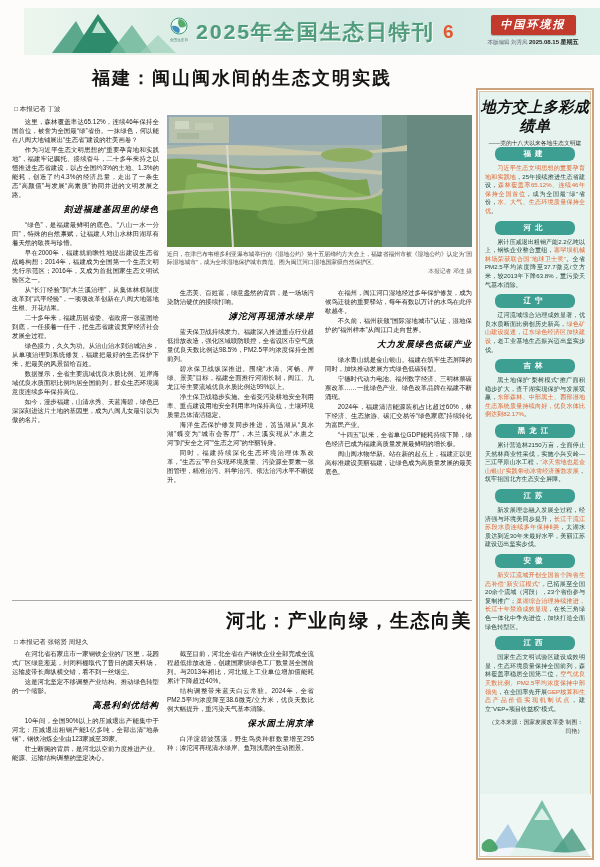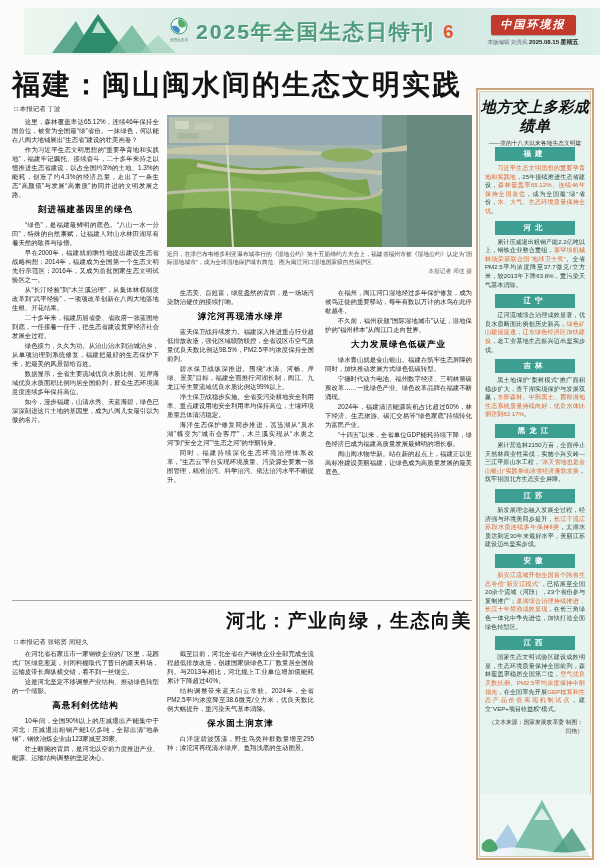--- a/index.html
+++ b/index.html
@@ -17,53 +17,53 @@
     text-shadow:1px 1px 0 rgba(255,255,255,.9), -0.5px -0.5px 0 rgba(46,122,94,.4); white-space:nowrap; }
   .banner-page-num { font-size:19px; font-weight:900; color:#e2592f; margin-left:2px; }
   .masthead { position:absolute; right:12px; top:7px; width:126px; display:flex; flex-direction:column; align-items:center; gap:3px; }
   .masthead-box { background:#c13a2c; color:#fff; font-weight:bold; font-style:italic;
     font-size:11px; letter-spacing:2px; padding:2px 10px 3px; border-radius:2px; box-shadow:0 1px 1px rgba(0,0,0,.25); }
   .masthead-meta { font-size:5.5px; color:#667; white-space:nowrap; }
   .masthead-meta b { color:#222; font-size:6px; }
 
   
   .main { position:absolute; left:12px; top:60px; width:460px; height:800px; }
-  .fj-headline { position:absolute; left:0; top:6px; width:100%; text-align:left;
-    font-size:28px; font-weight:900; color:#141414; letter-spacing:2px; }
+  .fj-headline { position:absolute; left:0; top:6px; width:100%; text-align:center;
+    font-size:18px; font-weight:900; color:#141414; letter-spacing:2px; }
   .byline { font-size:6.5px; color:#333; }
   .fj-byline { position:absolute; left:2px; top:45px; }
   .hb-byline { position:absolute; left:2px; top:578px; }
   .col { position:absolute; overflow:hidden; }
   .fj-col1 { left:0;   top:57px;  width:147px; height:477px; }
   .fj-col2 { left:155px; top:228px; width:147px; height:306px; }
   .fj-col3 { left:313px; top:228px; width:147px; height:306px; }
   .hb-col1 { left:0;   top:589px; width:147px; height:208px; }
   .hb-col2 { left:155px; top:589px; width:147px; height:208px; }
   .hb-col3 { left:313px; top:589px; width:147px; height:208px; }
   .para { font-size:6.4px; line-height:9px; text-align:justify; text-indent:2em; color:#232323; margin-bottom:1px; }
-  .subhead { font-size:8.5px; font-weight:bold; text-align:center; color:#000; margin:5px 0 4px; letter-spacing:1px; }
+  .subhead { font-size:8.5px; font-weight:bold; text-align:right; color:#000; margin:5px 0 4px; letter-spacing:1px;font-style:italic; }
 
   .fj-photo { position:absolute; left:155px; top:55px; width:305px; height:132px; overflow:hidden; }
   .fj-caption { position:absolute; left:155px; top:190px; width:305px; }
   .caption-text { font-size:5.8px; line-height:8px; color:#444; text-align:justify; }
   .caption-credit { font-size:5.8px; color:#666; text-align:right; margin-top:1px; }
 
   .divider { position:absolute; left:0; top:540px; width:460px; border-top:1px solid #a9a9a9; }
   .hb-headline { position:absolute; left:0; top:548px; width:100%; text-align:right;
     font-size:19px; font-weight:900; color:#141414; letter-spacing:1.5px; }
 
   
   .sidebar { position:absolute; left:476px; top:88px; width:118px; height:772px;
     background:#e7f3ee; border:2px solid #c9a47f;
     box-shadow:inset 0 0 0 1px #fff, inset 0 0 0 2px #dcc4a4; }
   .sb-title { font-size:15px; font-weight:900; color:#101010; text-align:center; margin:8px 2px 3px; letter-spacing:0.5px;font-style:italic; }
   .sb-subtitle { font-size:5.8px; line-height:8px; color:#333; text-align:center; margin:0 8px 4px; }
   .sb-sections { position:absolute; left:7px; right:7px; top:52px; bottom:66px; overflow:hidden; }
   .prov-label { background:#3d9f92; color:#fff; font-size:7.5px; font-weight:bold; text-align:center;
-    padding:2px 0; border-radius:0; margin:5px 10px 3px; letter-spacing:4px; }
+    padding:2px 0; border-radius:6px; margin:5px 10px 3px; letter-spacing:4px; }
   .prov-body { font-size:6.1px; line-height:8.6px; text-align:justify; text-indent:2em; color:#23423c; }
   .hl { color:#e0632f; }
   .sb-footnote { font-size:5.8px; color:#333; text-align:right; margin:5px 2px 0; }
   .sb-mountains { position:absolute; left:2px; right:2px; bottom:2px; height:62px; }
 </style>
 </head>
 <body>
 
 <div class="page">
 

